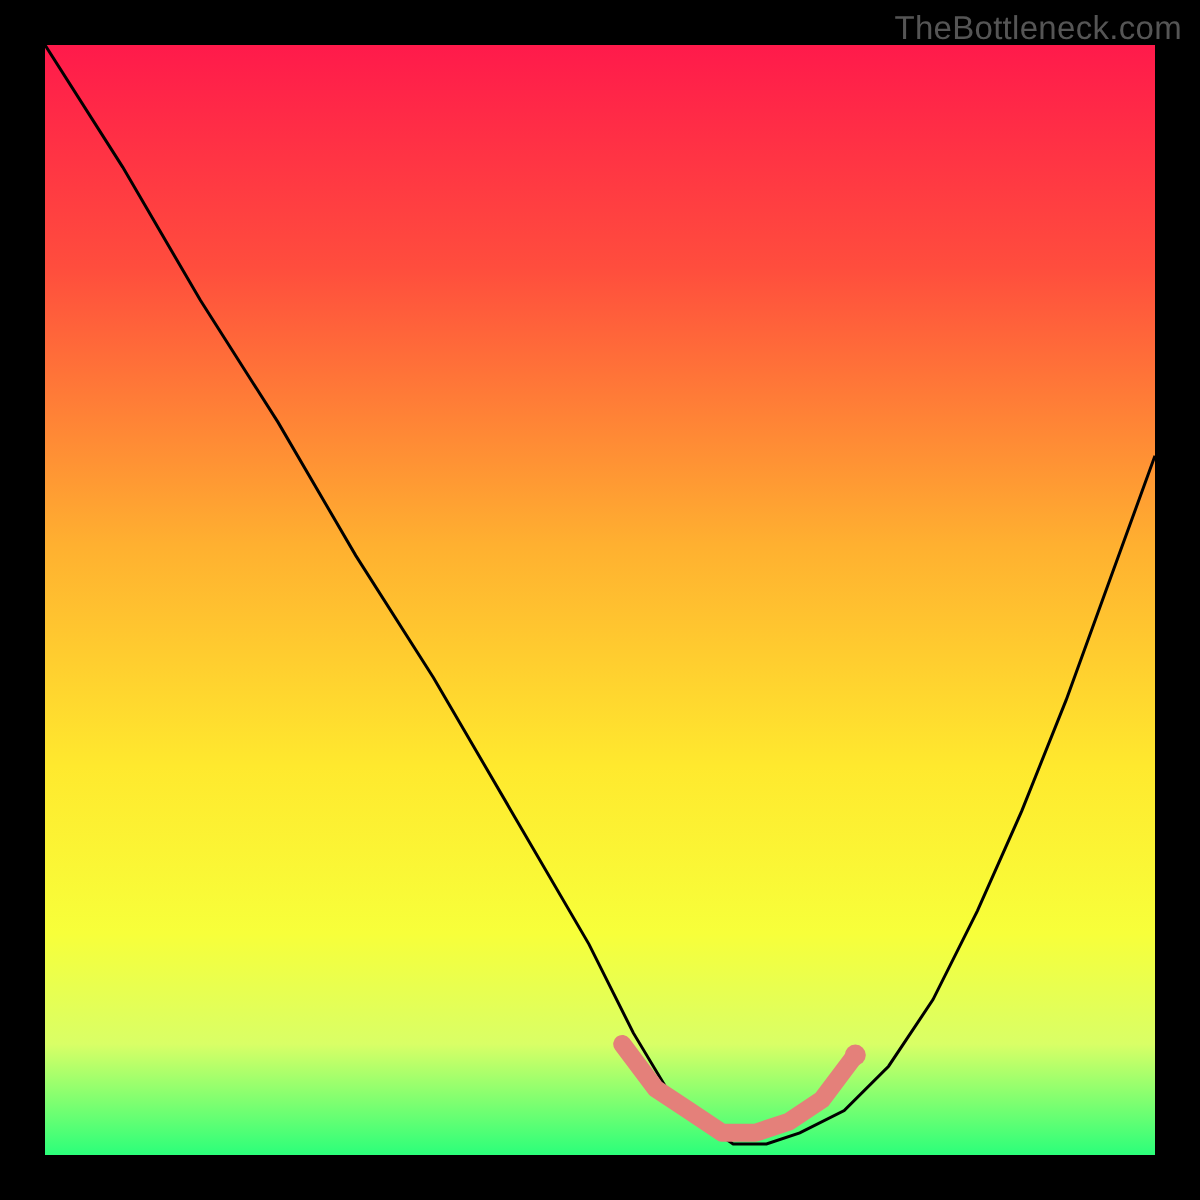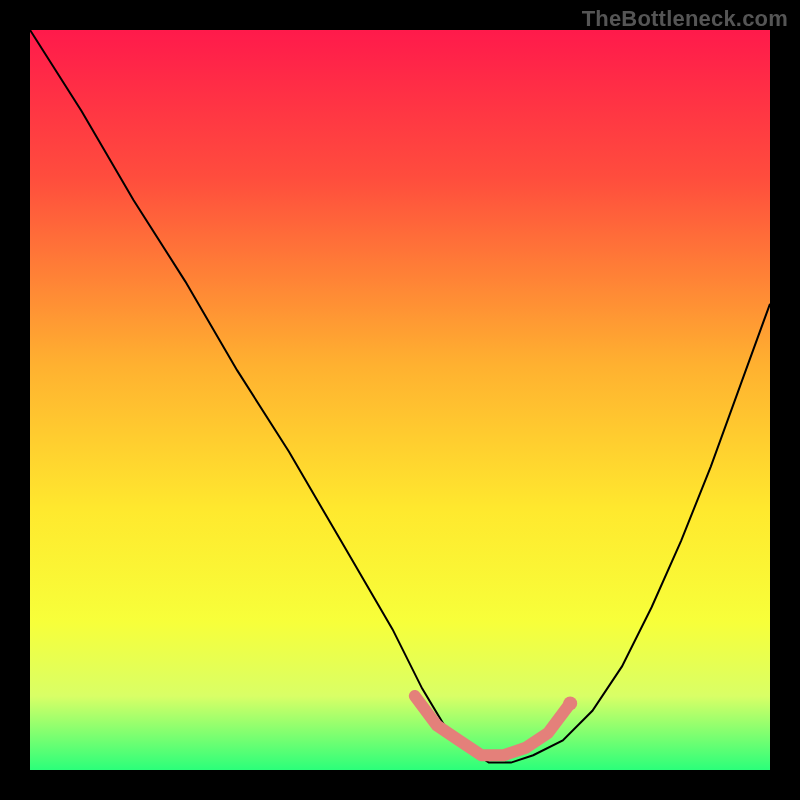--- a/index.html
+++ b/index.html
@@ -15,21 +15,21 @@
     position: relative;
     width: 800px;
     height: 800px;
   }
   .watermark {
     position: absolute;
     top: 6px;
     right: 12px;
     color: #555;
     font-size: 22px;
-    font-weight: 700;
+    font-weight: 400;
     letter-spacing: 0.2px;
     user-select: none;
   }
   .plot {
     position: absolute;
     left: 30px;
     top: 30px;
     width: 740px;
     height: 740px;
   }

